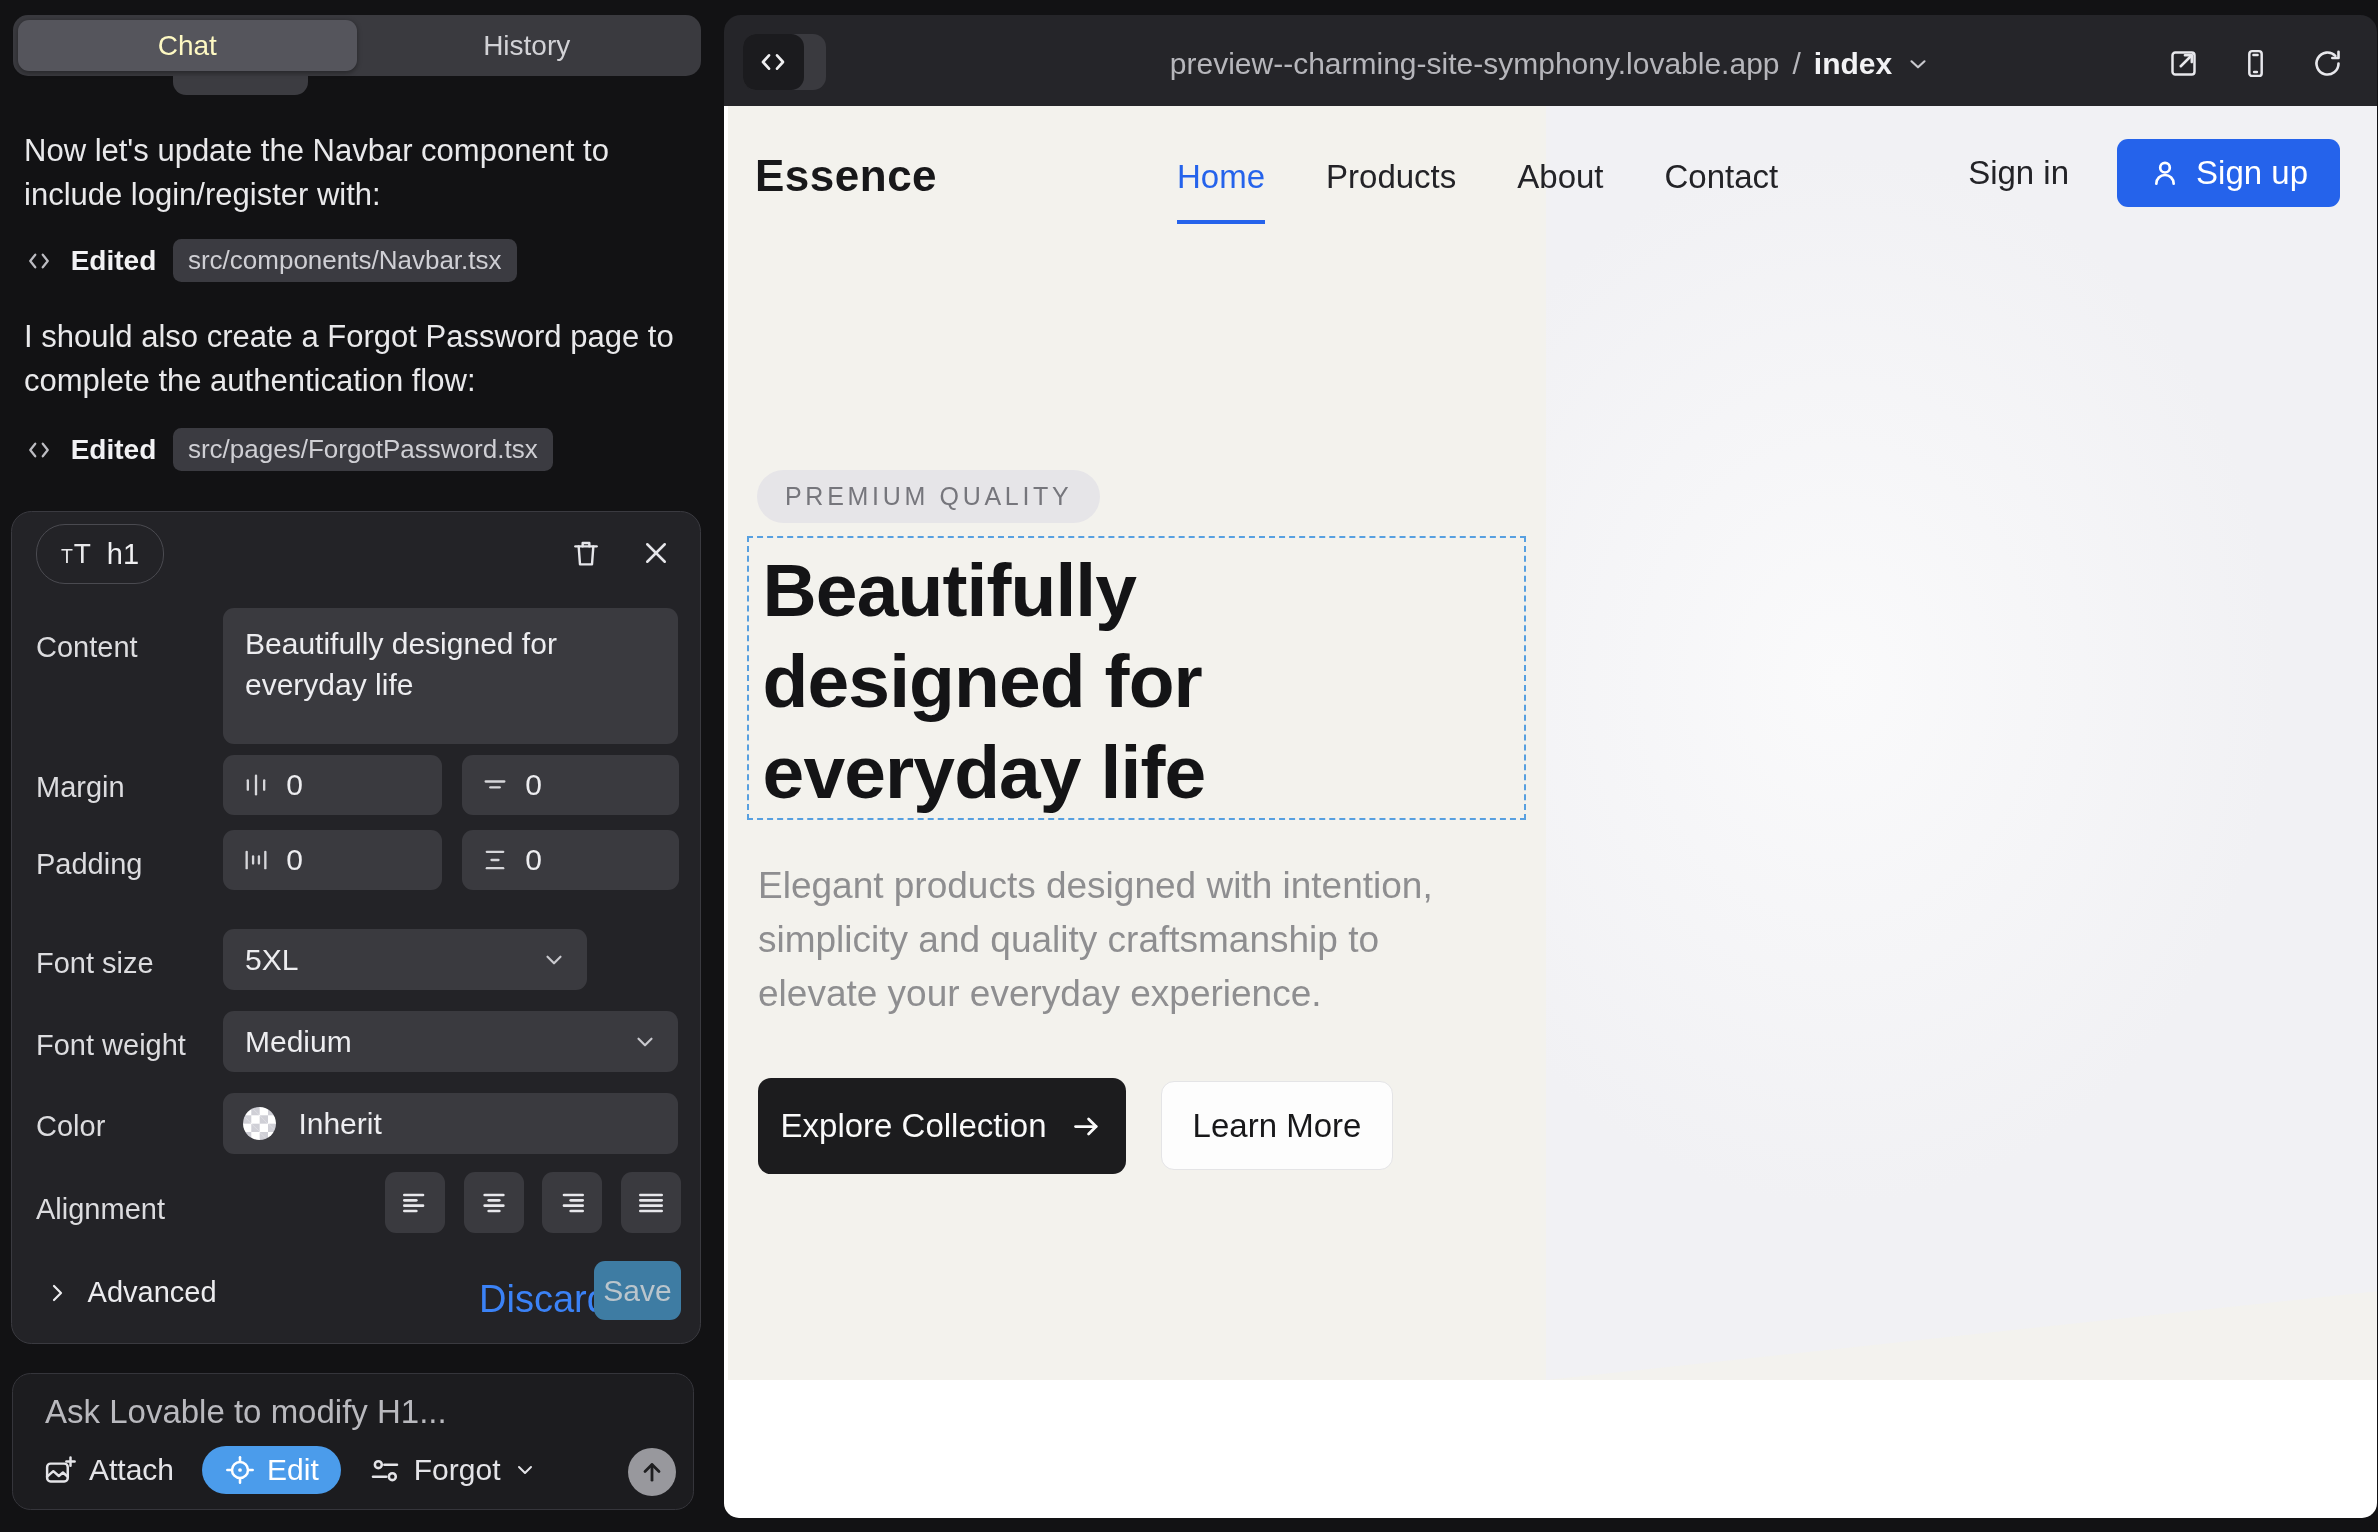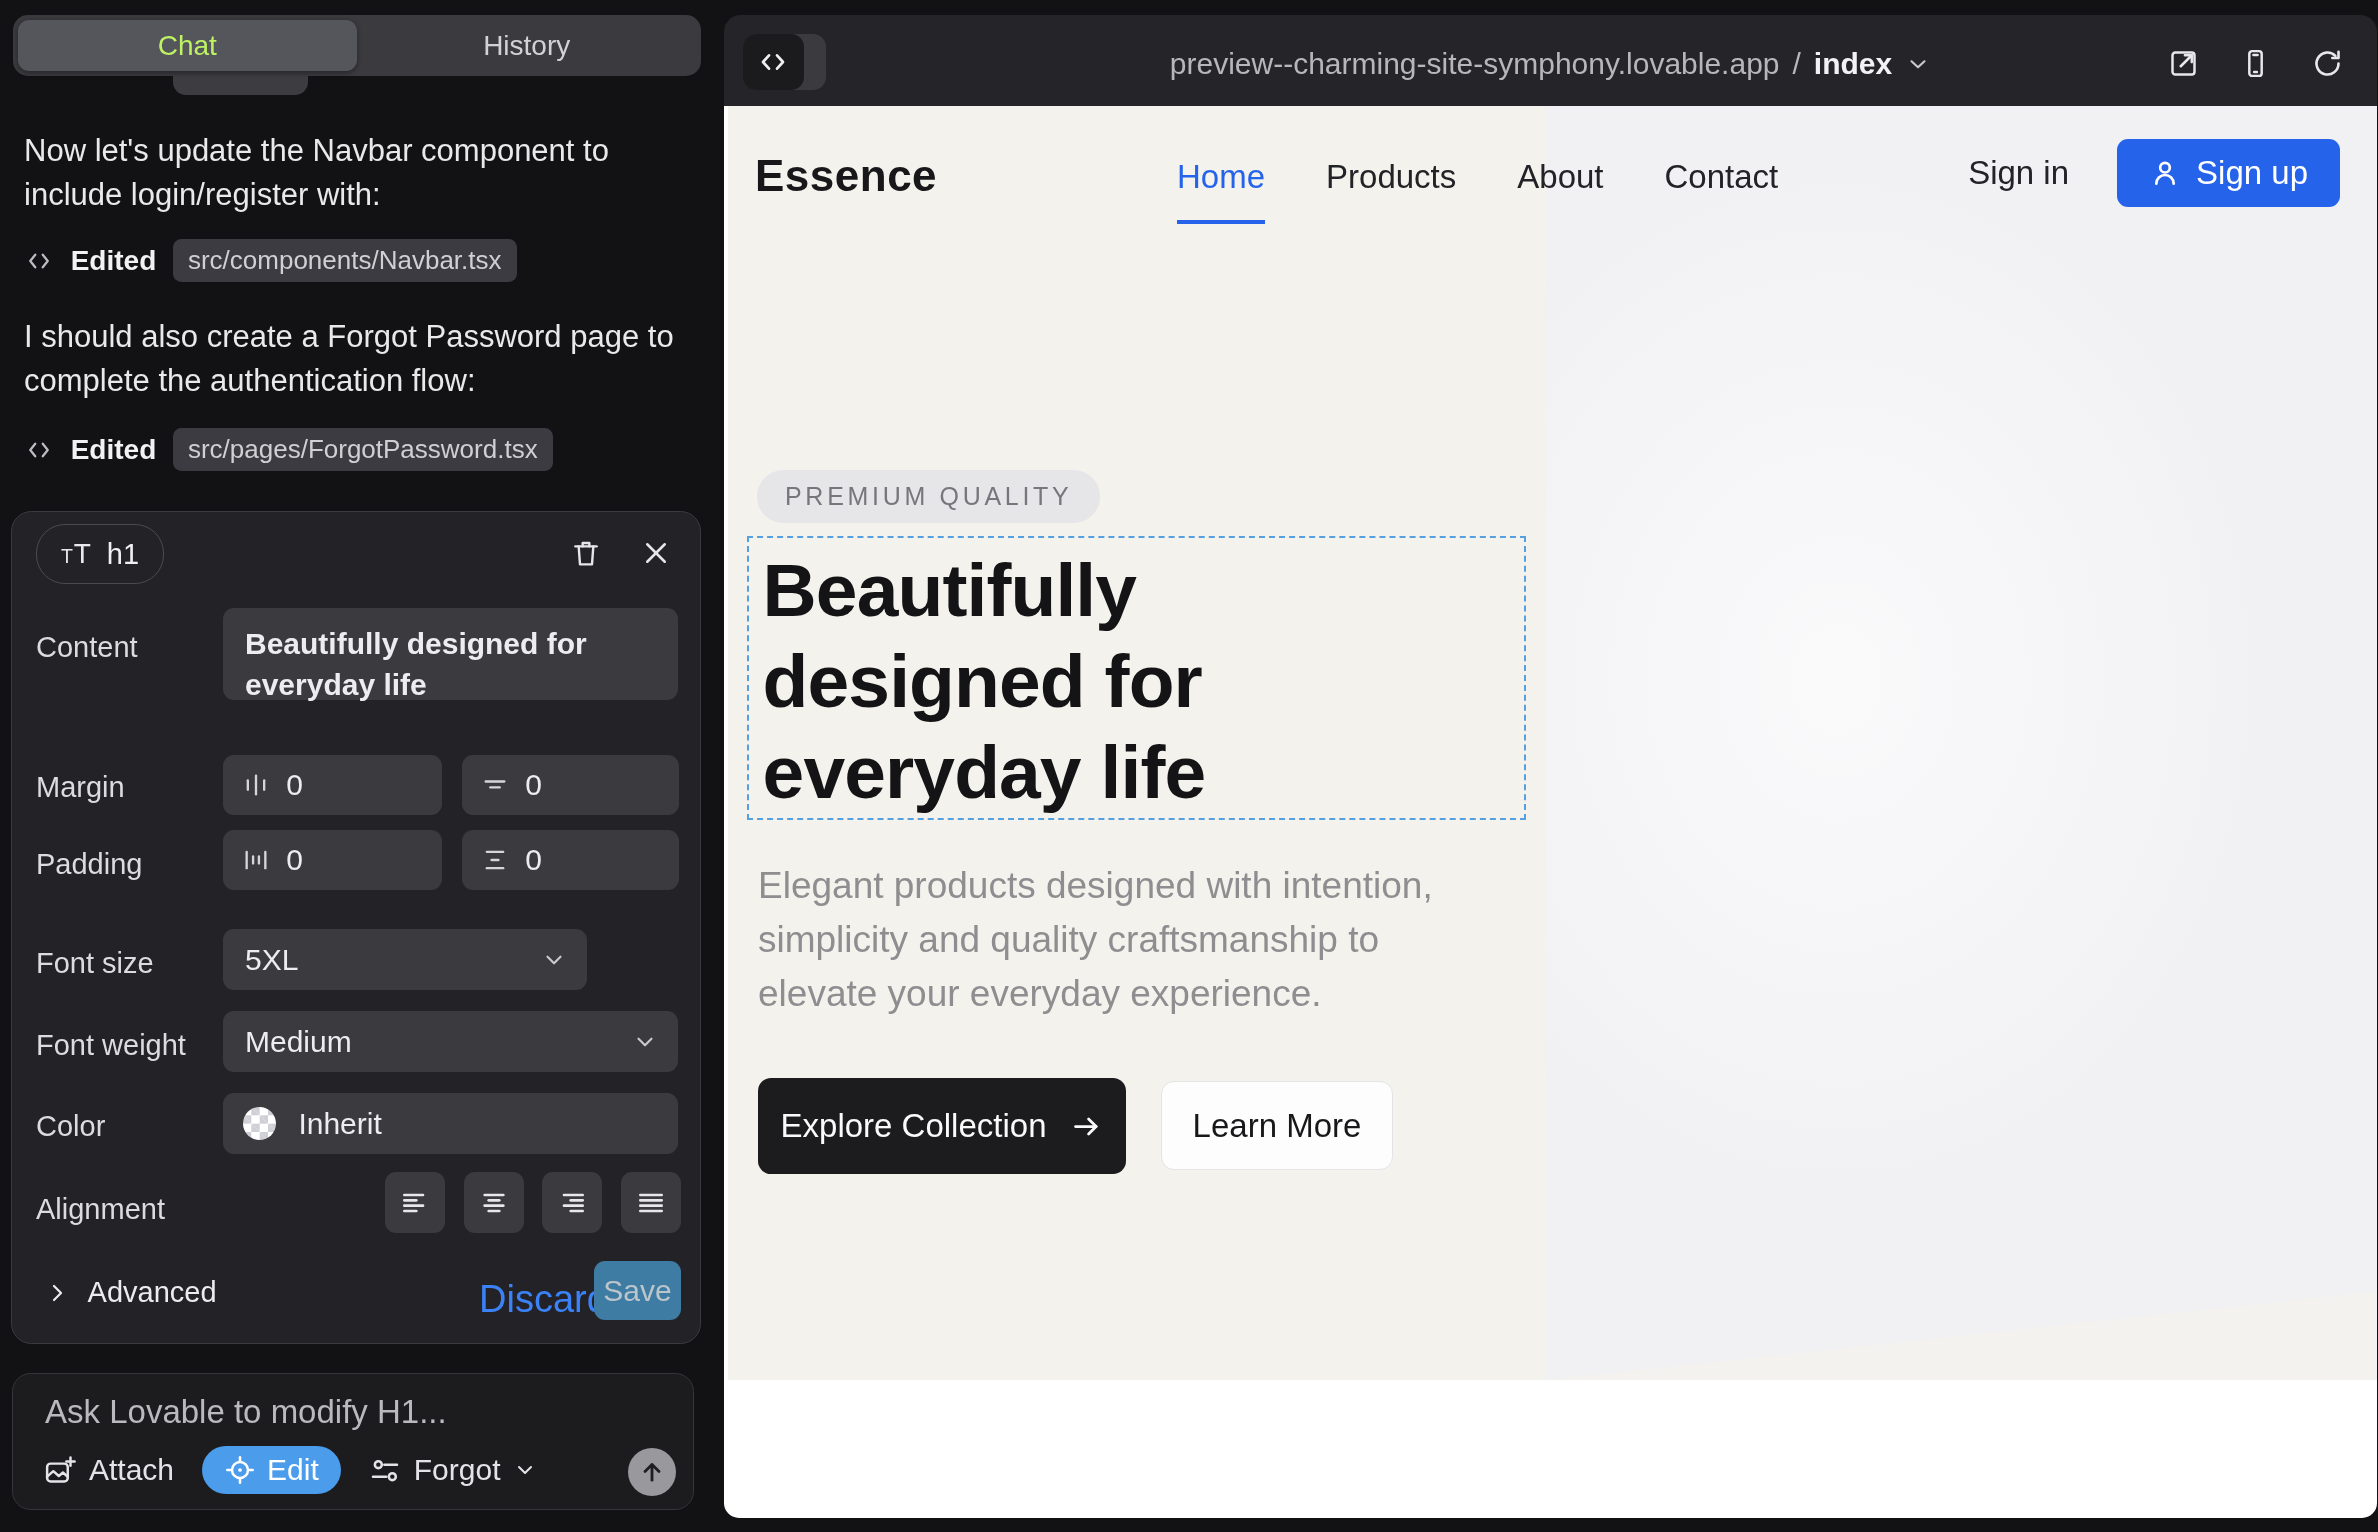--- a/index.html
+++ b/index.html
@@ -7,21 +7,21 @@
          font-family:"Liberation Sans","DejaVu Sans",sans-serif;
          background:#121214;-webkit-font-smoothing:antialiased;}
   .abs{position:absolute;}
   svg{display:block;}
 
   
   .left-panel{left:0;top:0;width:722px;height:1532px;background:#121214;}
   .tabbar{left:13px;top:15px;width:688px;height:61px;background:#3a3a3f;border-radius:15px;
           display:flex;align-items:stretch;padding:4.6px;box-sizing:border-box;z-index:3;}
   .tab{flex:1;display:flex;align-items:center;justify-content:center;font-size:28px;color:#d2d2d6;border-radius:11px;cursor:pointer;}
-  .tab.active{background:#55555c;color:#bef264;box-shadow:0 1.9px 5.6px rgba(0,0,0,.35);text-align:right;}
+  .tab.active{background:#55555c;color:#fef9c3;box-shadow:0 1.9px 5.6px rgba(0,0,0,.35);text-align:right;}
   .scroll-chip{left:173px;top:54px;width:135px;height:41px;background:#3c3c41;border-radius:13px;z-index:1;}
   .msg{left:24px;width:672px;font-size:31px;line-height:44px;color:#e9e9eb;}
   .edited-row{left:24px;height:43px;display:flex;align-items:center;gap:16.7px;}
   .edited-label{font-size:28px;font-weight:700;color:#f2f2f4;}
   .file-chip{background:#3b3b41;border-radius:8.3px;padding:5.6px 15px;font-size:26px;color:#cfcfd4;}
   .code-glyph{color:#bcbcc2;}
 
   .inspector{left:11px;top:511px;width:690px;height:833px;background:#232327;
              border:1.9px solid #3a3a40;border-radius:20.4px;box-sizing:border-box;z-index:2;}
   .tag-pill{left:24px;top:12px;height:58px;padding:0 24px;border:1.9px solid #4a4a50;border-radius:29px;
@@ -153,21 +153,21 @@
           </svg>
       </div>
       <div class="abs icon-btn" style="left:623px;top:20.4px;">
         <svg width="30" height="30" viewBox="0 0 24 24" fill="none" stroke="currentColor" stroke-width="2" stroke-linecap="round">
             <line x1="5" y1="5" x2="19" y2="19"></line>
             <line x1="19" y1="5" x2="5" y2="19"></line>
           </svg>
       </div>
 
       <div class="abs row-label" style="top:119px;">Content</div>
-      <div class="abs field" style="left:211px;top:96px;width:455px;height:92px;align-items:flex-start;font-weight:bold;">
+      <div class="abs field" style="left:211px;top:96px;width:455px;height:136px;align-items:flex-start;">
         <div style="font-size:30px;line-height:41px;margin:15px 0 0 22px;width:399px;">Beautifully designed for everyday life</div>
       </div>
 
       <div class="abs row-label" style="top:259px;">Margin</div>
       <div class="abs field" style="left:211px;top:243px;width:219px;height:60px;">
         <span class="ficon">
           <svg width="28" height="28" viewBox="0 0 24 24" fill="none" stroke="currentColor" stroke-width="2" stroke-linecap="round">
               <line x1="5" y1="8" x2="5" y2="16"></line>
               <line x1="12" y1="4" x2="12" y2="20"></line>
               <line x1="19" y1="8" x2="19" y2="16"></line>

